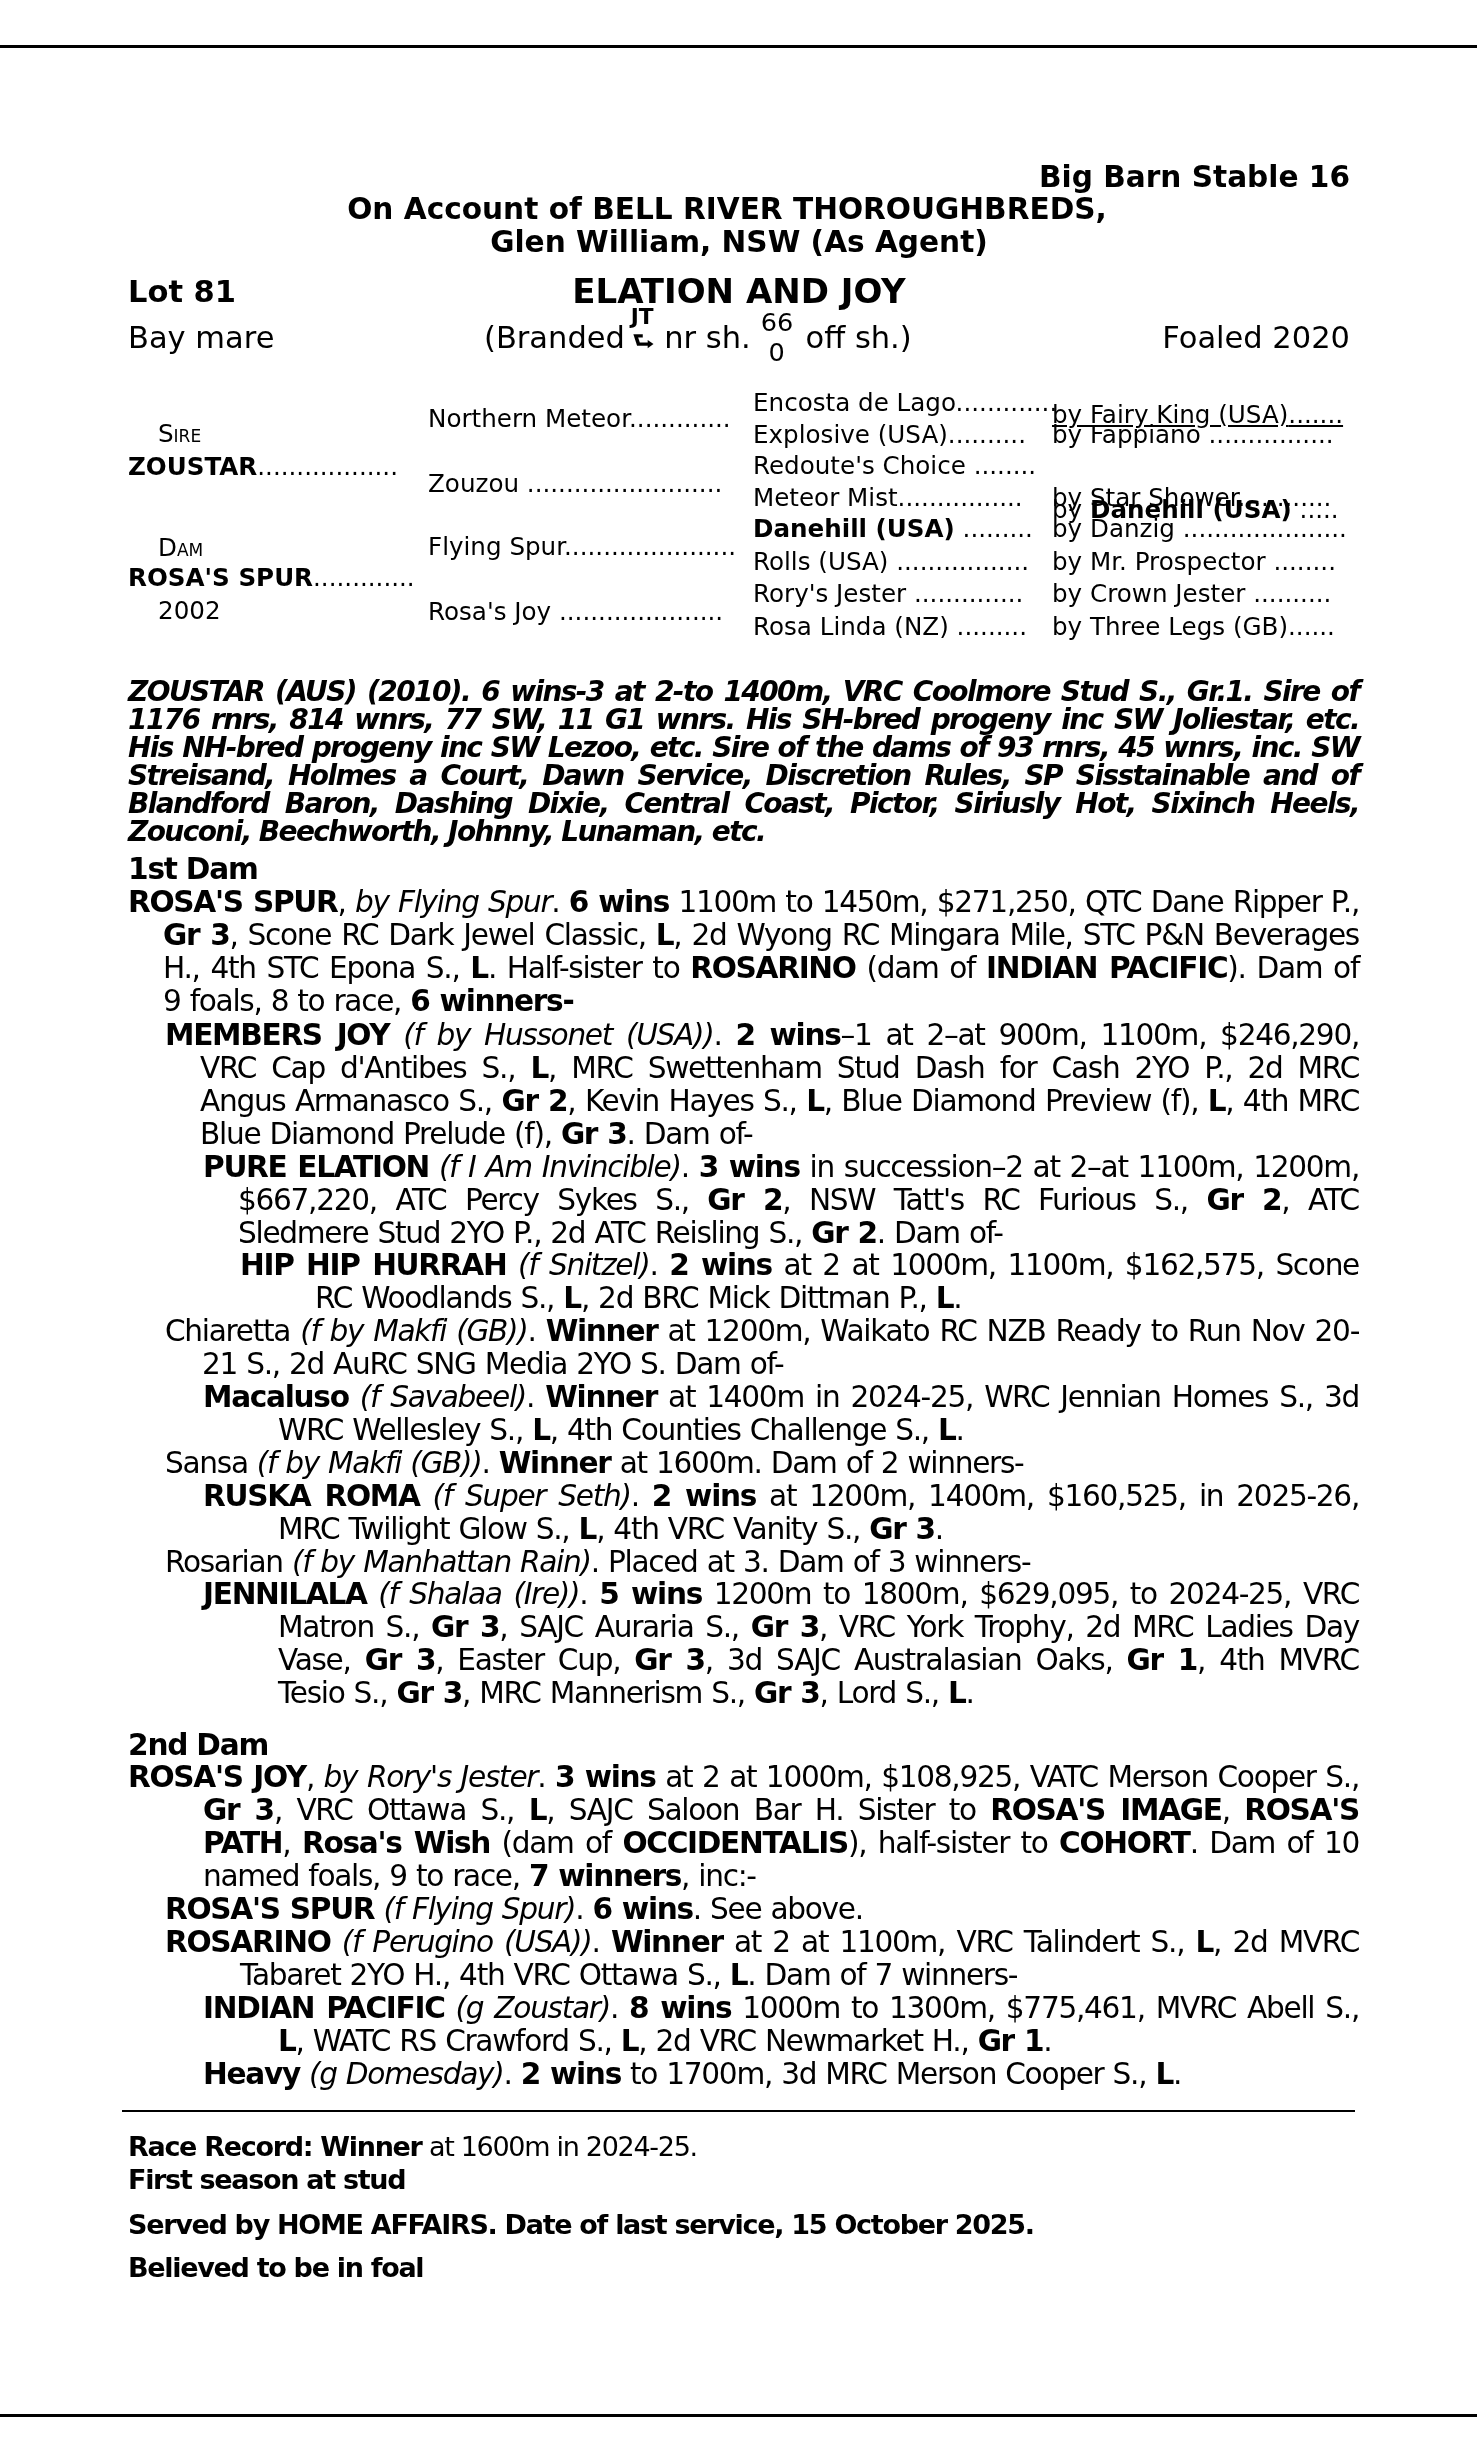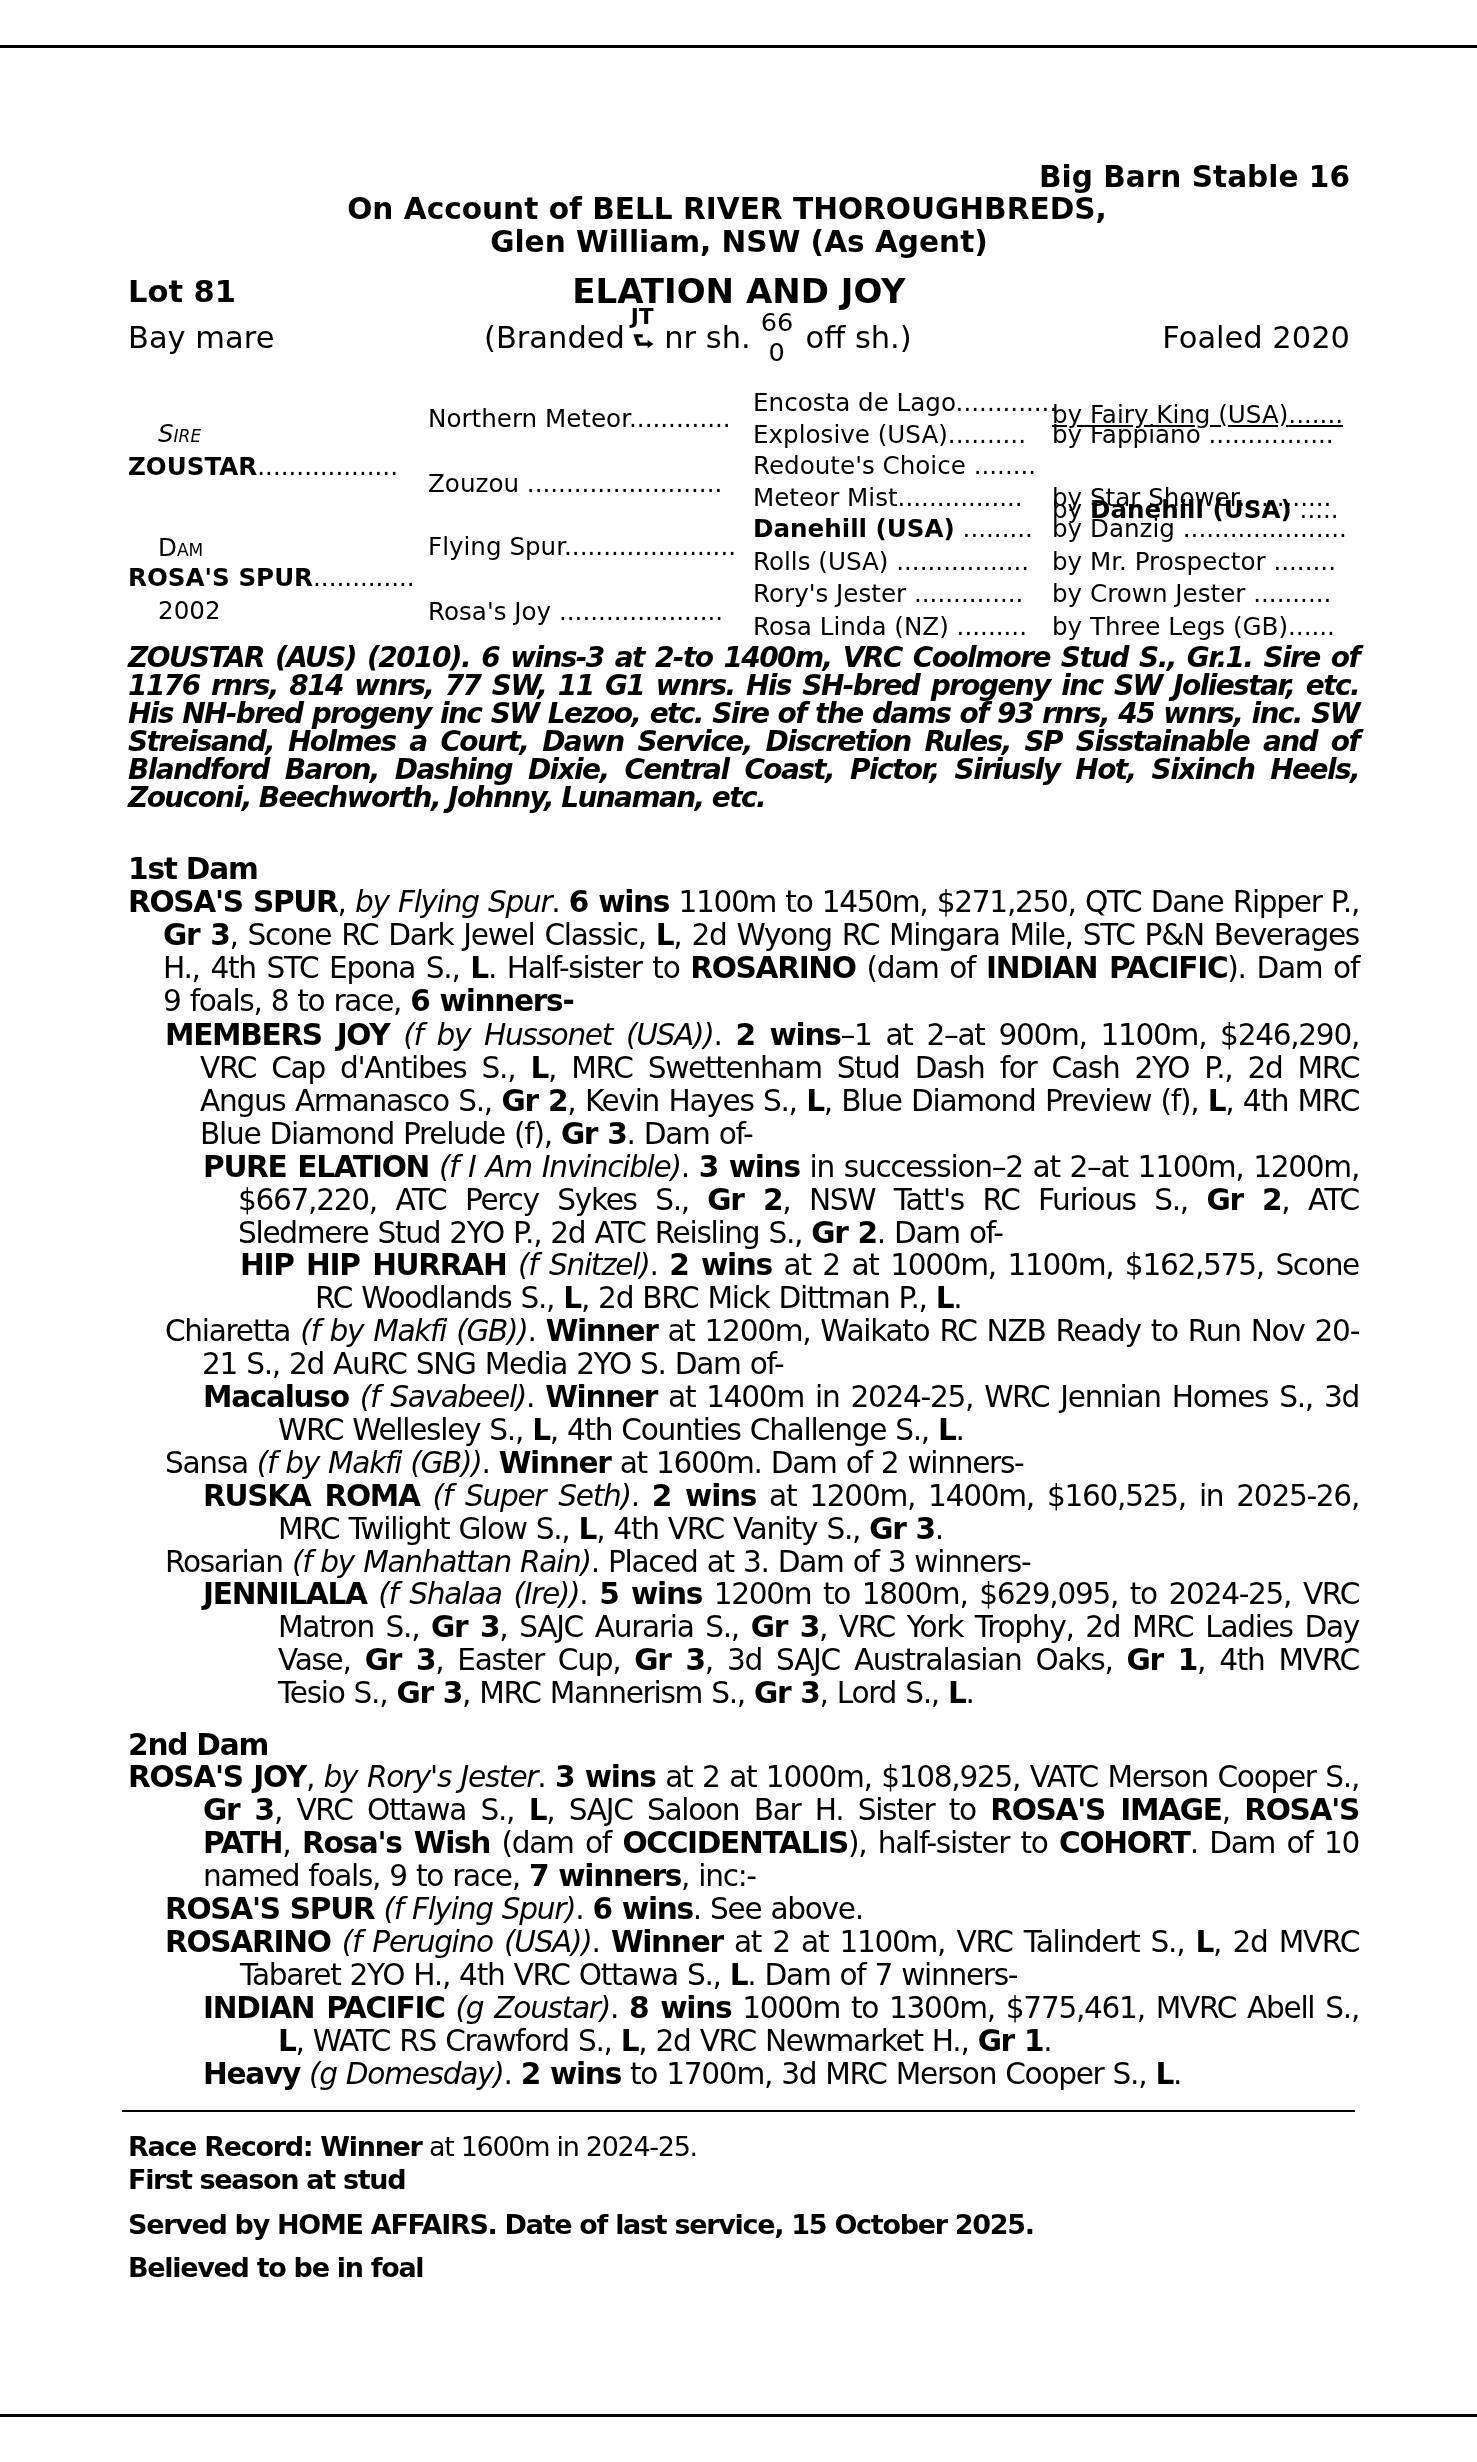--- a/index.html
+++ b/index.html
@@ -29,21 +29,21 @@
   
   .ped { position:absolute; font-size:24.6px; white-space:nowrap; font-family:"DejaVu Sans", sans-serif; }
   .ped .b { font-weight:bold; }
   .sc { font-variant:small-caps; }
   .g4 { left:753px; }
   .g4b { left:1052px; }
   .g2 { left:428px; }
   .g1 { left:128px; }
 
   
-  #sire-summary { position:absolute; left:128px; top:644px; width:1231px; font-size:28px; line-height:28px;
+  #sire-summary { position:absolute; left:128px; top:678px; width:1231px; font-size:28px; line-height:28px;
                   font-weight:bold; font-style:italic; text-align:justify; font-family:"DejaVu Sans", sans-serif;
                   letter-spacing:-1.6px; }
 
   
   .sec { position:absolute; left:128px; font-size:29.6px; font-weight:bold; font-family:"DejaVu Sans", sans-serif; letter-spacing:-1.2px; }
   .para { position:absolute; font-size:29.6px; line-height:33px; text-align:justify; font-family:"DejaVu Sans", sans-serif;
           letter-spacing:-1.3px; word-spacing:1px; }
   .para b { font-weight:bold; }
   .para i { font-style:italic; }
 
@@ -61,21 +61,21 @@
 <div class="hdr" id="lot">Lot 81</div>
 <div class="hdr" id="horse">ELATION AND JOY</div>
 
 <div class="line2" id="sex">Bay mare</div>
 <div class="line2" id="brand">
   <span>(Branded</span><span class="brandmark"><span class="jt">JT</span><span class="sq">⮑</span></span><span>nr sh.</span><span class="frac"><span class="num">66</span><span class="den">0</span></span><span>off sh.)</span>
 </div>
 <div class="line2" id="foaled">Foaled 2020</div>
 
 <div>
-  <div class="ped g1 sc" style="top:419px; left:158px;font-style:italic;">Sire</div>
+  <div class="ped g1 sc" style="top:419px; left:158px;">Sire</div>
   <div class="ped g1" style="top:452px;"><span class="b">ZOUSTAR</span><span>..................</span></div>
   <div class="ped g1 sc" style="top:533px; left:158px;">Dam</div>
   <div class="ped g1" style="top:563px;"><span class="b">ROSA'S SPUR</span><span>.............</span></div>
   <div class="ped g1" style="top:596px; left:158px;">2002</div>
 
   <div class="ped g2" style="top:404px;"><span>Northern Meteor</span><span>.............</span></div>
   <div class="ped g2" style="top:469px;"><span>Zouzou</span><span> .........................</span></div>
   <div class="ped g2" style="top:532px;"><span>Flying Spur</span><span>......................</span></div>
   <div class="ped g2" style="top:597px;"><span>Rosa's Joy</span><span> .....................</span></div>
 

